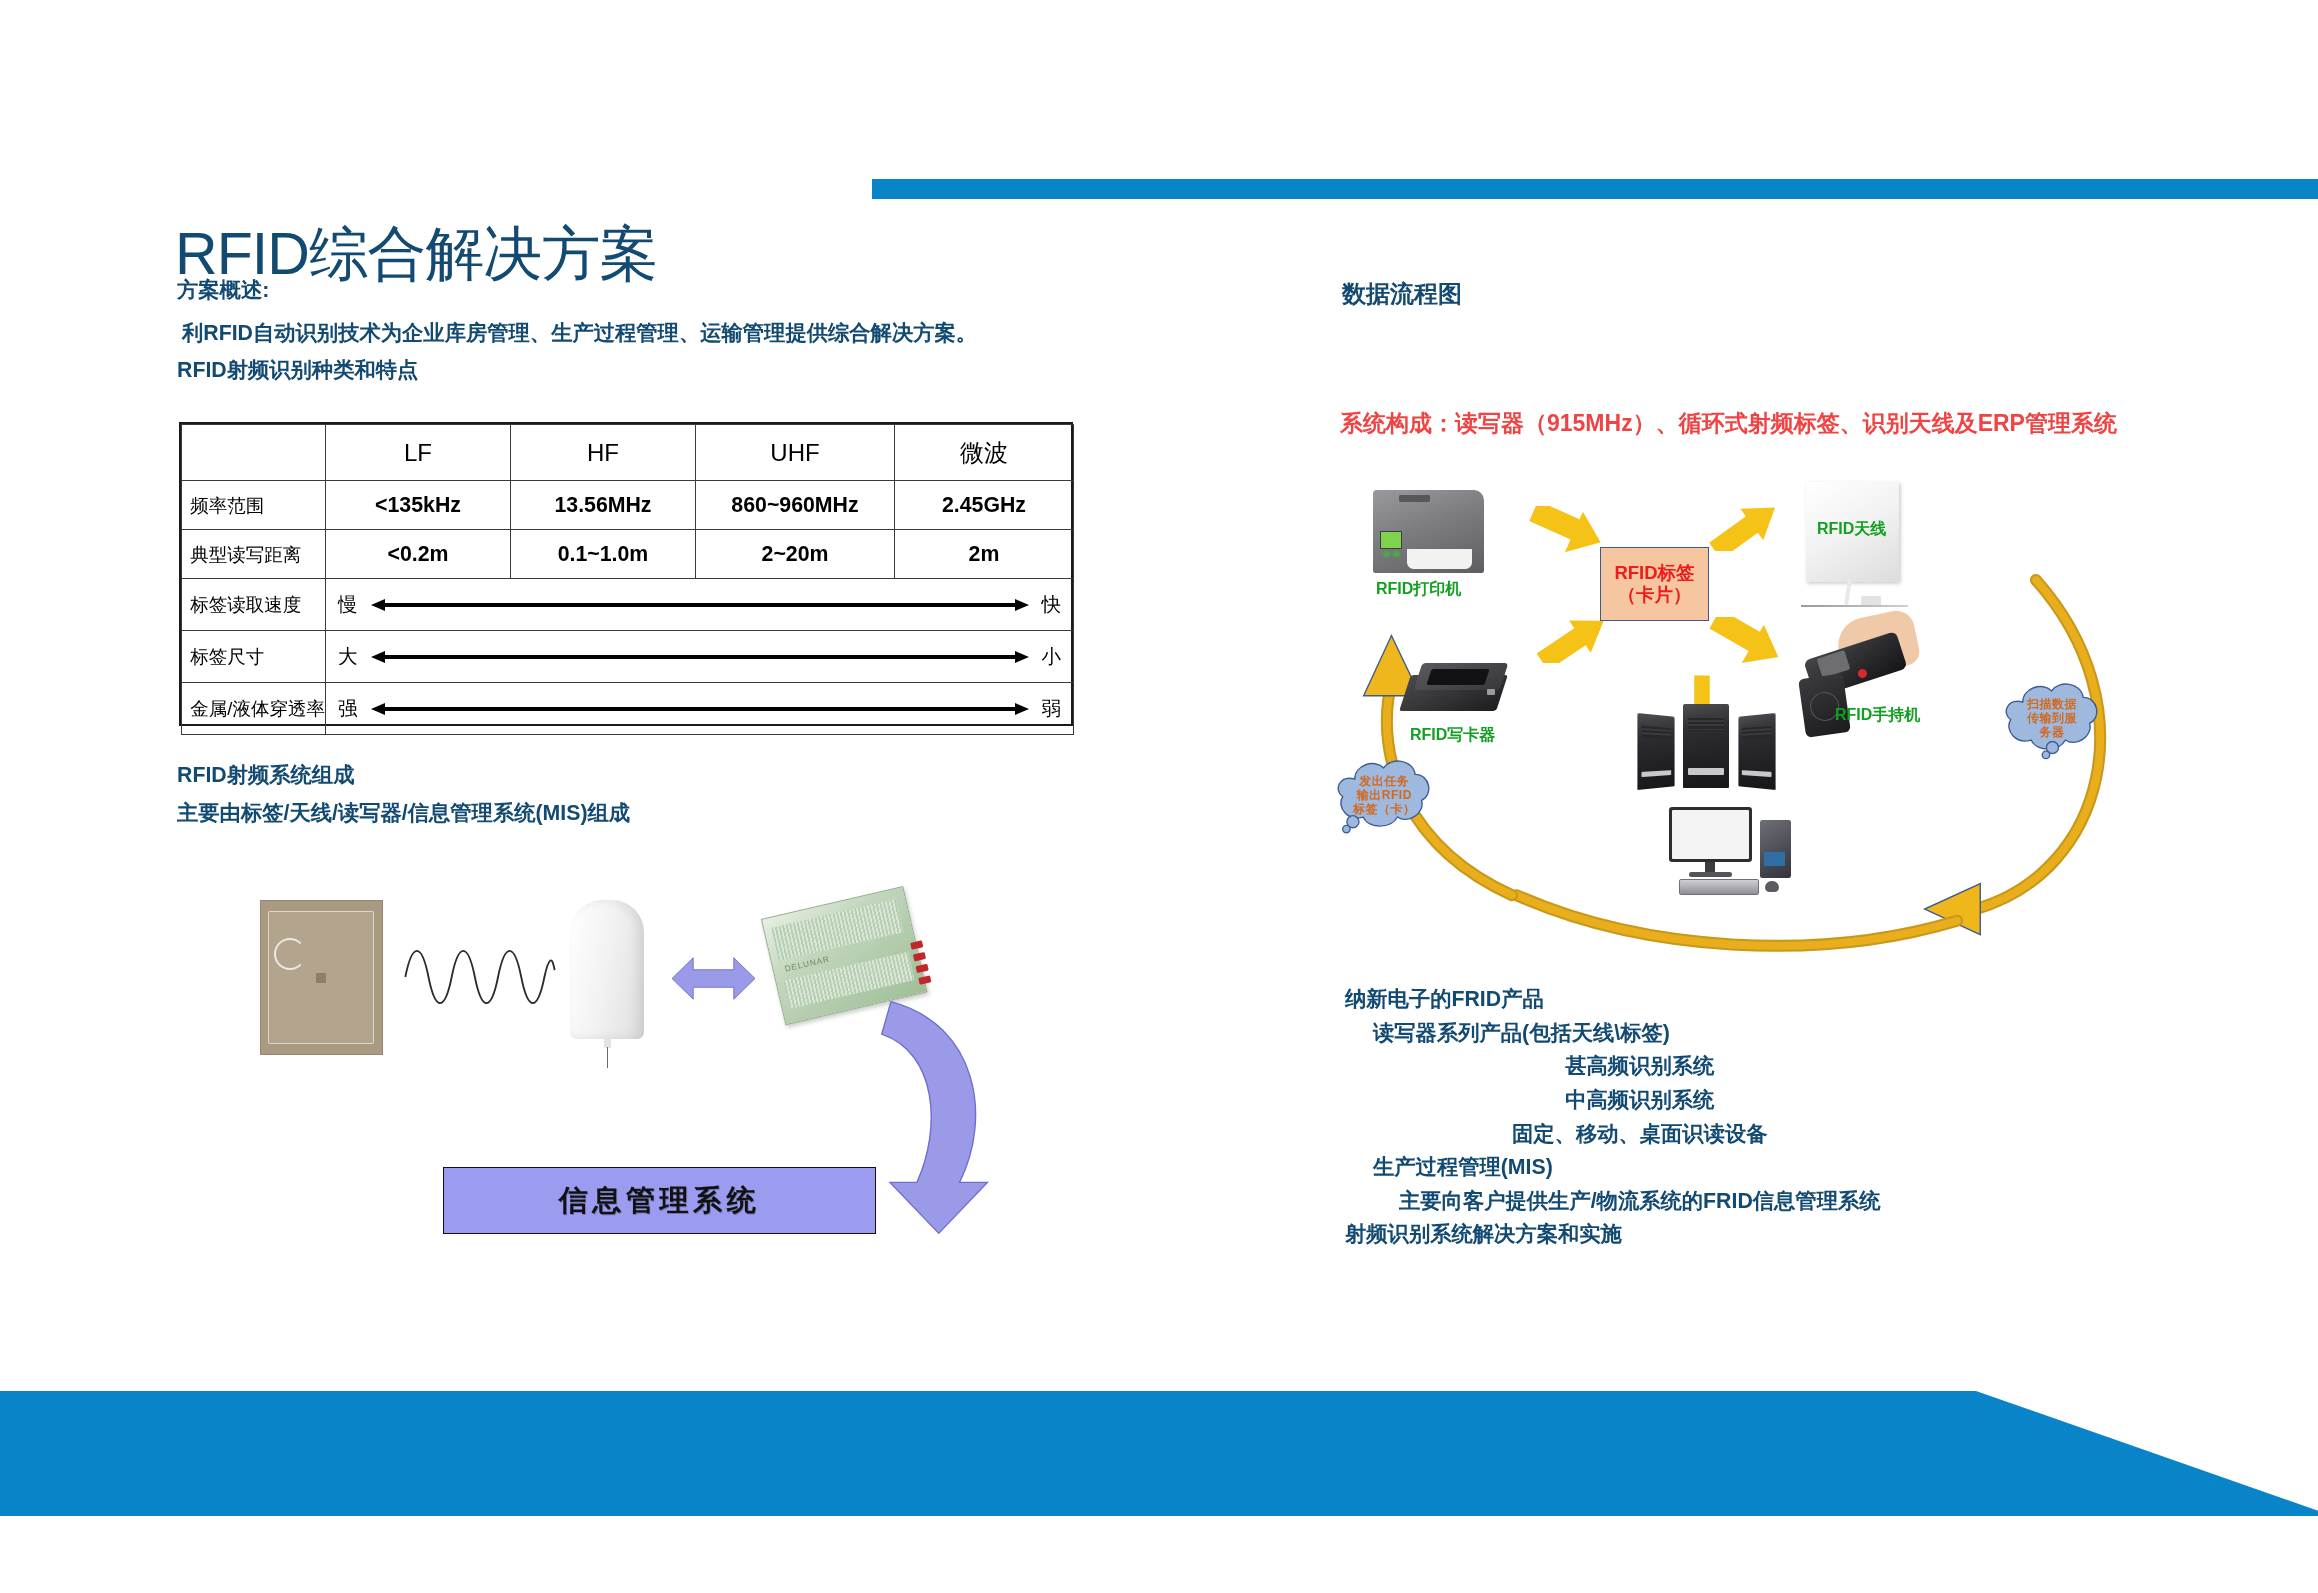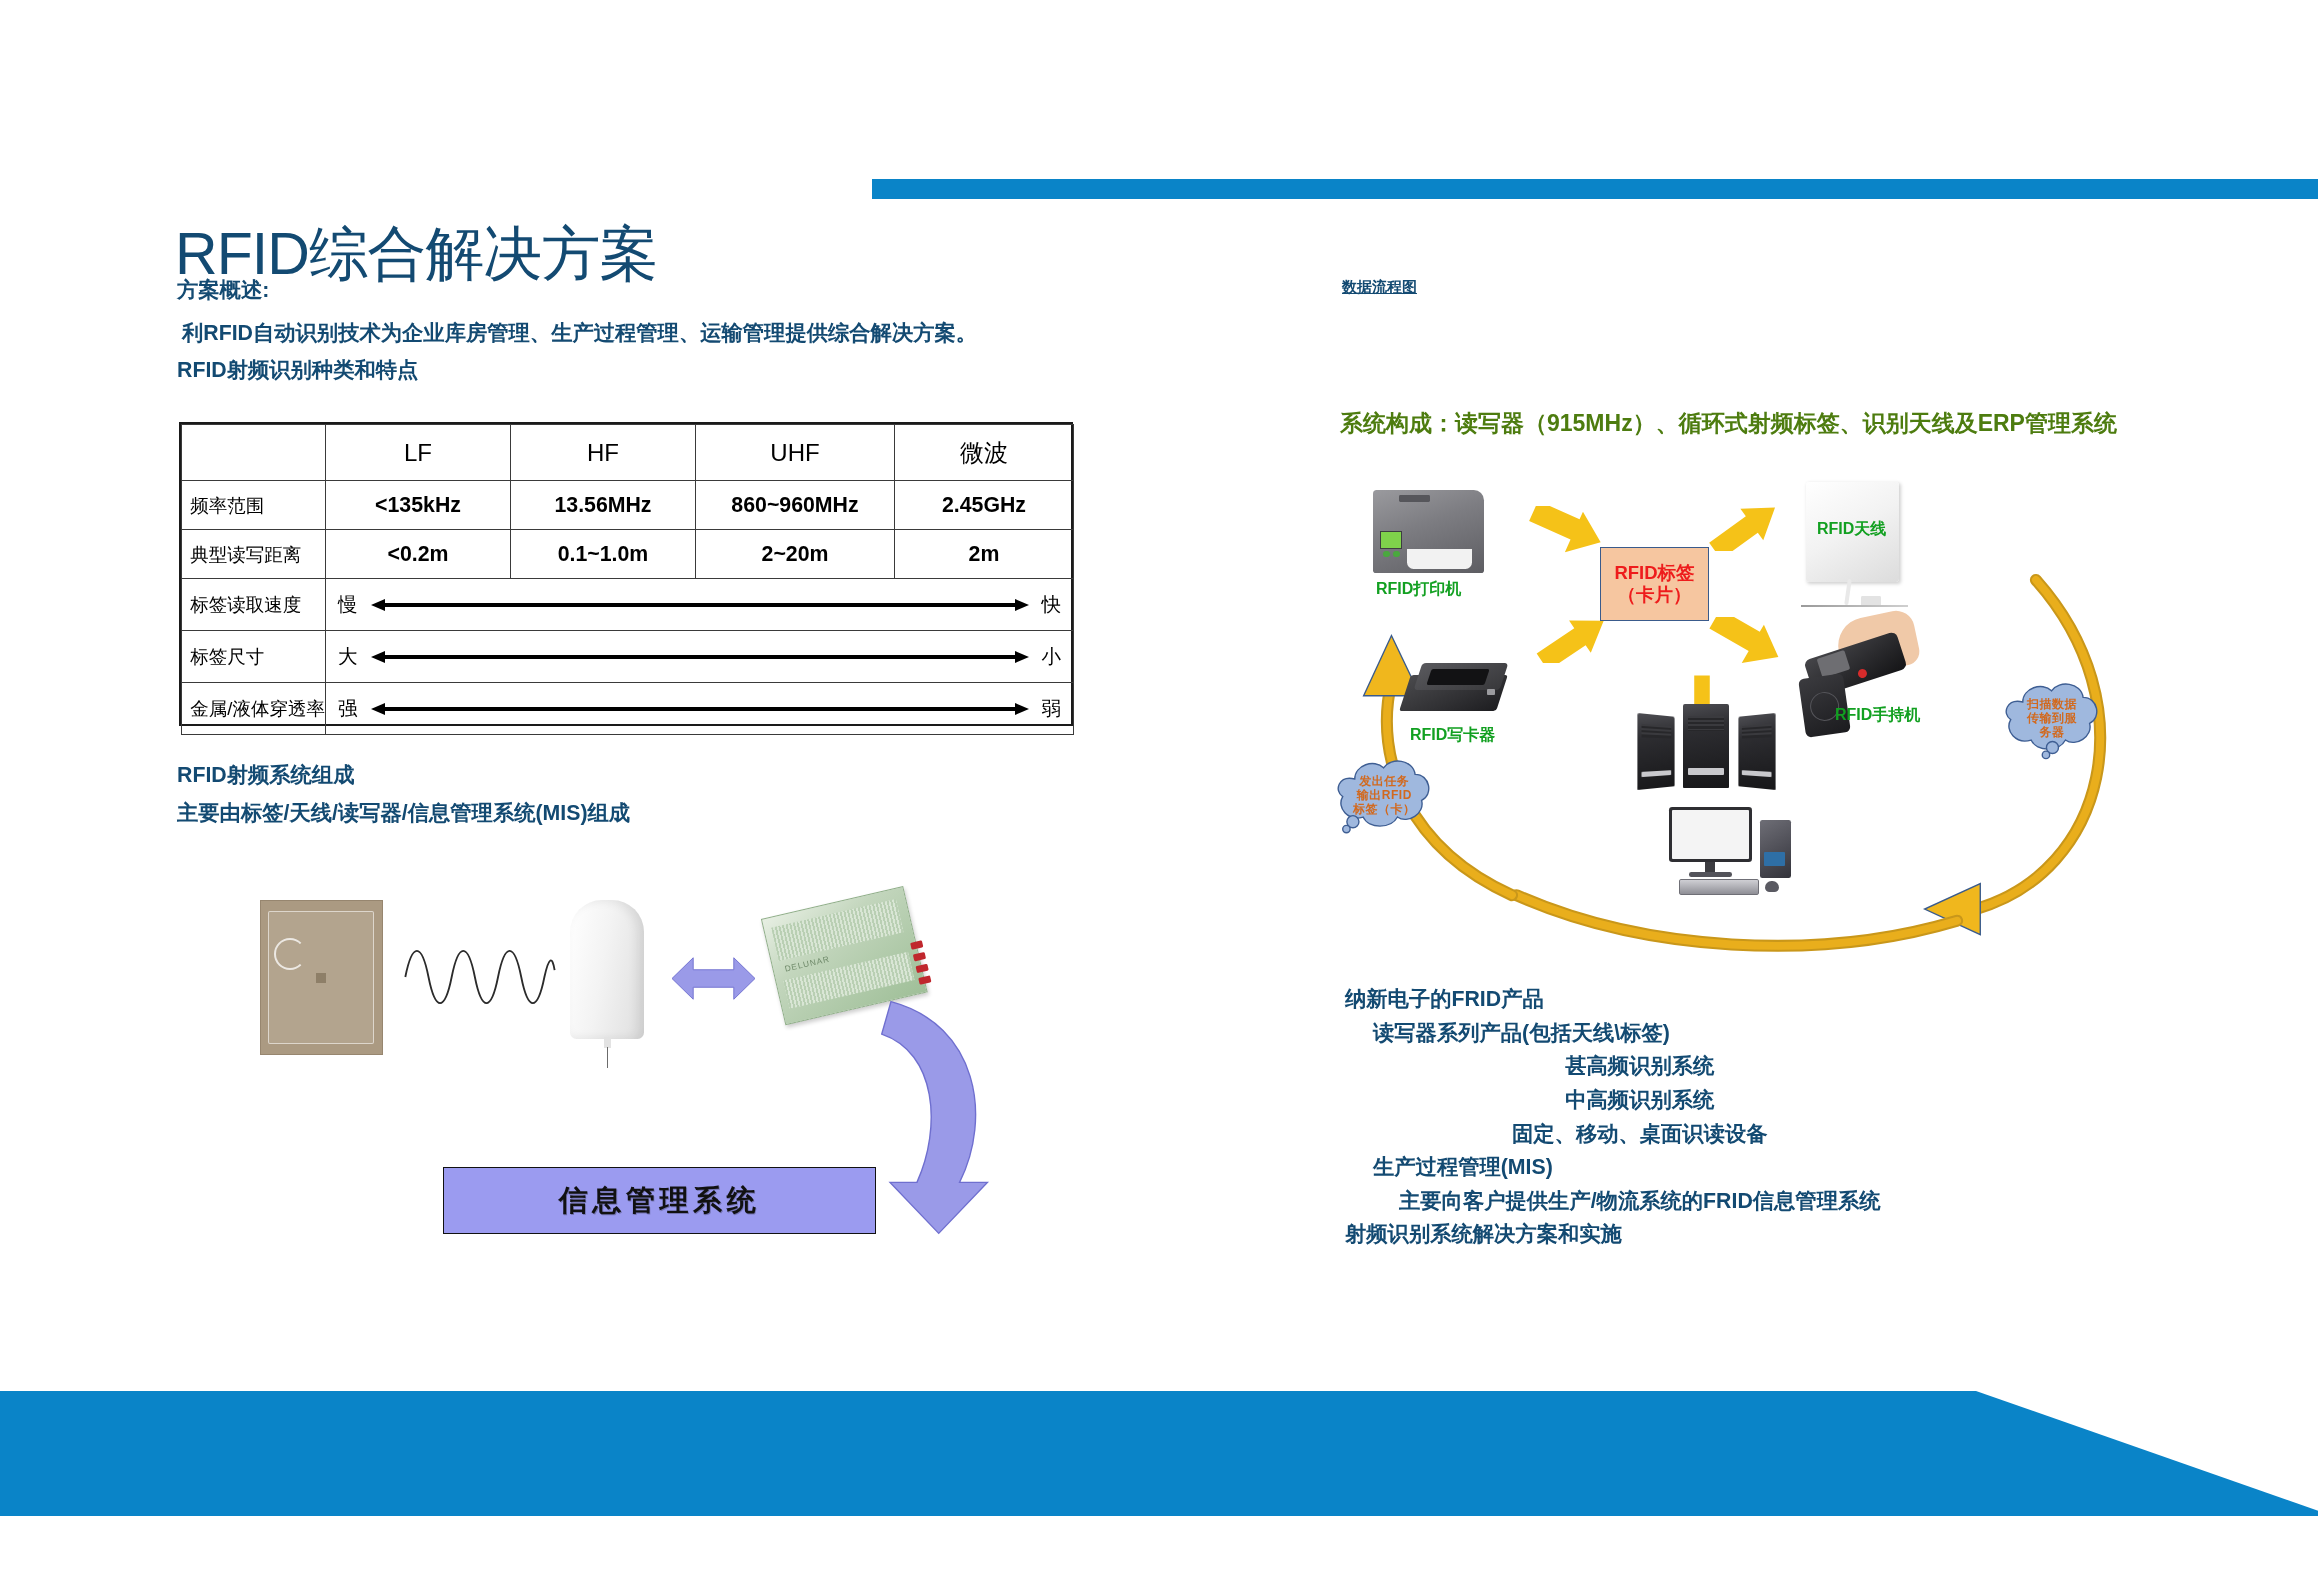--- a/index.html
+++ b/index.html
@@ -156,22 +156,22 @@
     background:#9B9BF0;border:1.9px solid #111;
     display:flex;align-items:center;justify-content:center;
     font-size:29px;color:#111;letter-spacing:4.6px;
     font-family:"Liberation Serif","DejaVu Serif",serif;font-weight:bold;
     text-shadow:0.9px 0.9px 0 rgba(0,0,0,.25);
     margin-top:8px;
   }
   #mis-curve{position:absolute;left:839px;top:997px;width:167px;height:241px;}
 
   
-  #flow-label{position:absolute;left:1342px;top:278px;color:#134A72;font-weight:bold;font-size:15px;text-decoration:underline;}
-  #sys-struct{position:absolute;left:1340px;top:408px;color:#4d7c0f;font-weight:bold;font-size:23px;white-space:nowrap;}
+  #flow-label{position:absolute;left:1342px;top:278px;color:#134A72;font-weight:bold;font-size:24px;}
+  #sys-struct{position:absolute;left:1340px;top:408px;color:#ef4444;font-weight:bold;font-size:23px;white-space:nowrap;}
 
   #flow-diagram{position:absolute;left:1317px;top:464px;width:849px;height:510px;}
 
   .dev-label{position:absolute;font-size:16px;font-weight:bold;color:#12A021;white-space:nowrap;}
   .photo{position:absolute;}
 
   
   .printer{left:56px;top:25.5px;width:111px;height:83px;}
   .printer .shell{
     position:absolute;inset:0;

